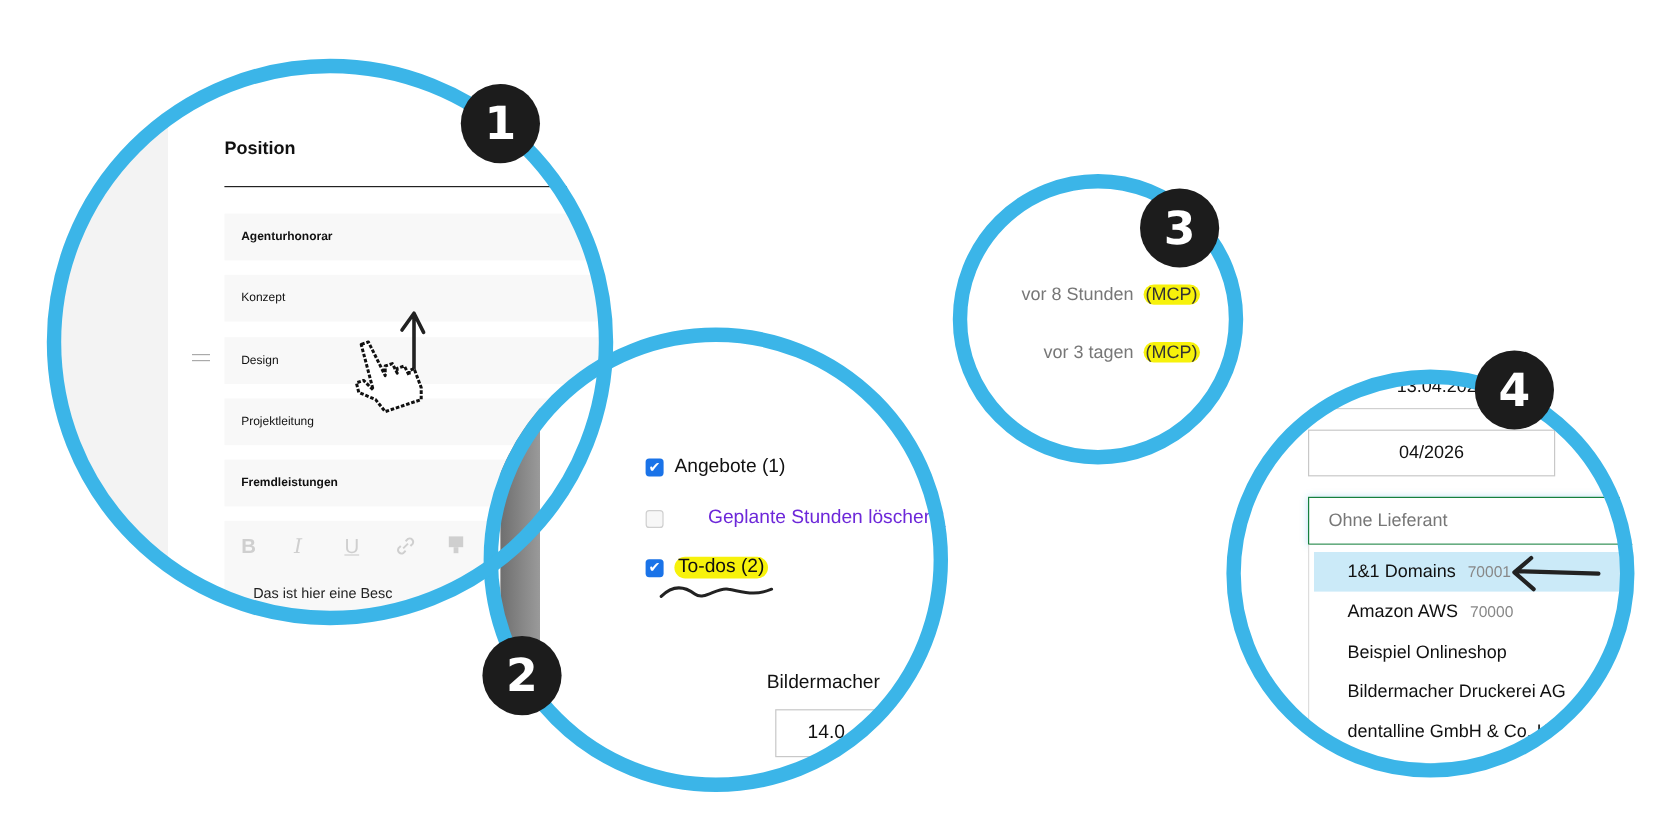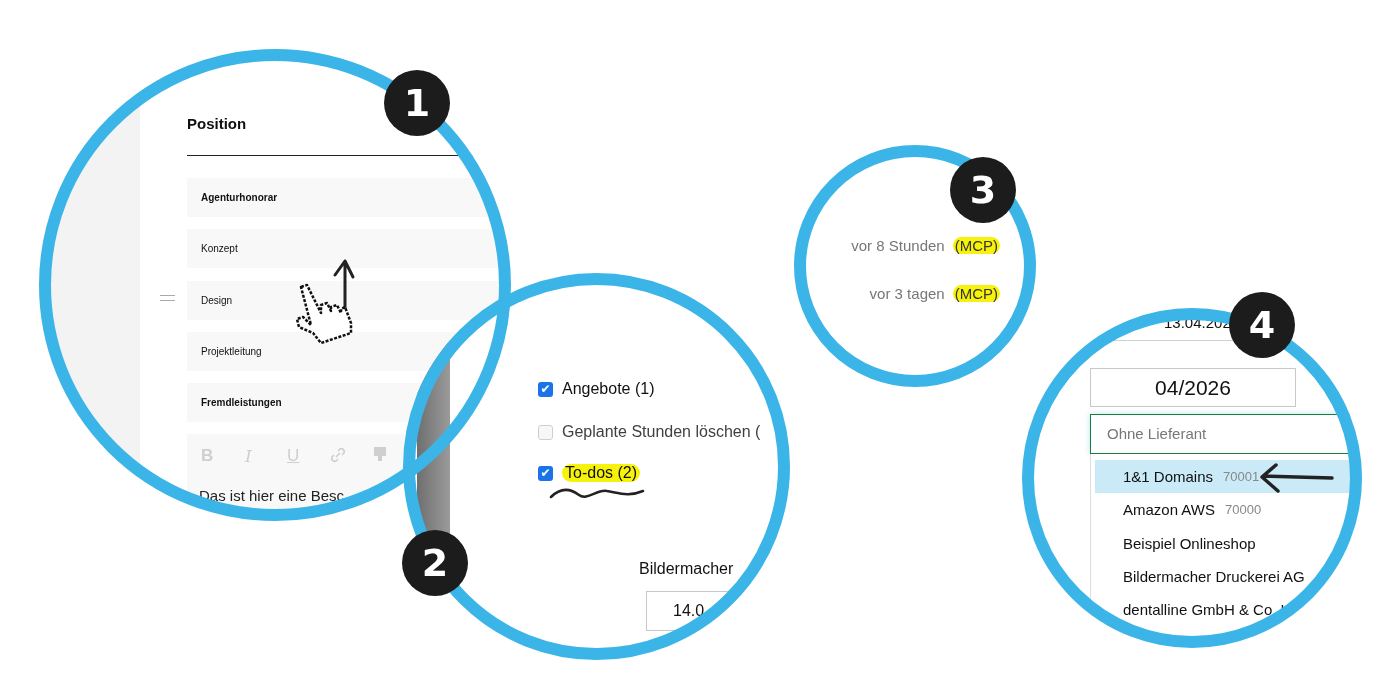--- a/index.html
+++ b/index.html
@@ -32,53 +32,53 @@
     #lens1 .pos-line { position: absolute; left: 148px; top: 106px; width: 330px; height: 1px; background: #222; }
     #lens1 .row {
       position: absolute; left: 148px; width: 330px; height: 39px; background: #f8f8f8;
       display: flex; align-items: center; padding-left: 14px; box-sizing: border-box; font-size: 10px;
     }
     #lens1 .row.bold { font-weight: bold; }
     #lens1 .drag { position: absolute; left: 121px; top: 246px; width: 15px; }
     #lens1 .drag div { height: 1px; background: #aaa; margin-bottom: 4px; }
     #lens1 .toolbar { position: absolute; left: 148px; top: 385px; width: 330px; height: 90px; background: #f8f8f8; }
     #lens1 .tb { position: absolute; top: 12px; color: #cfcfcf; font-size: 17px; }
-    #lens1 .desc { position: absolute; left: 160px; top: 438px; font-size: 15px; color: #222; }
+    #lens1 .desc { position: absolute; left: 172px; top: 438px; font-size: 12px; color: #222; }
     #lens1 .cursor { position: absolute; left: 246px; top: 208px; }
 
     
     #lens2 { left: 403px; top: 273px; width: 387px; height: 387px; z-index: 3; }
     #ring2 { left: 403px; top: 273px; width: 387px; height: 387px; z-index: 9; }
     #lens2 .shadow { position: absolute; left: 14px; top: 0; width: 33px; height: 387px;
       background: linear-gradient(to right, #6f6f6f, #9a9a9a); }
     #lens2 .cb-row { position: absolute; left: 135px; display: flex; align-items: center; font-size: 16px; }
     #lens2 .cb { width: 15px; height: 15px; border-radius: 3px; margin-right: 9px; box-sizing: border-box;
       display: flex; align-items: center; justify-content: center; font-size: 12px; color: #fff; }
     #lens2 .cb.on { background: #1a73e8; }
     #lens2 .cb.off { border: 1px solid #cfcfcf; background: #f7f7f7; }
-    #lens2 .disabled { color: #404040; }
+    #lens2 .disabled { color: #6d28d9; gap: 28px; }
     #lens2 .hl { background: #f7f20b; border-radius: 9px; padding: 0 3px; }
     #lens2 .squiggle { position: absolute; left: 146px; top: 210px; }
     #lens2 .closed-label { position: absolute; left: 236px; top: 287px; font-size: 16px; }
     #lens2 .closed-input { position: absolute; left: 243px; top: 318px; width: 150px; height: 40px;
       border: 1px solid #c8c8c8; box-sizing: border-box; font-size: 16px; padding: 10px 0 0 26px; }
 
     
     #lens3 { left: 794px; top: 145px; width: 242px; height: 242px; z-index: 3; }
     #ring3 { left: 794px; top: 145px; width: 242px; height: 242px; z-index: 9; }
     #lens3 .line { position: absolute; right: 36px; font-size: 15px; color: #777; display: flex; align-items: center; }
     #lens3 .hl { background: #f7f20b; color: #333; border-radius: 9px; padding: 0 2px; margin-left: 8px; }
 
     
     #lens4 { left: 1022px; top: 308px; width: 340px; height: 340px; z-index: 3; }
     #ring4 { left: 1022px; top: 308px; width: 340px; height: 340px; z-index: 9; }
     #lens4 .date-top { position: absolute; left: 130px; top: 6px; font-size: 15px; margin-left: 12px; }
     #lens4 .date-top-line { position: absolute; left: 68px; top: 32px; width: 210px; height: 1px; background: #d0d0d0; }
     #lens4 .period { position: absolute; left: 68px; top: 50px; width: 206px; height: 39px; border: 1px solid #c8c8c8;
-      box-sizing: border-box; font-size: 21px; text-align: center; line-height: 37px; margin-top: 10px; }
+      box-sizing: border-box; font-size: 15px; text-align: center; line-height: 37px; }
     #lens4 .supplier { position: absolute; left: 68px; top: 106px; width: 290px; height: 40px; border: 1px solid #15803d;
       box-sizing: border-box; font-size: 15px; color: #777; padding: 10px 0 0 16px;
       box-shadow: 0 0 6px rgba(51,168,224,0.35); }
     #lens4 .dropdown { position: absolute; left: 68px; top: 146px; width: 290px; height: 200px; border-left: 1px solid #ddd; background: #fff; }
     #lens4 .opt { position: absolute; left: 4px; width: 286px; height: 33px; font-size: 15px; display: flex; align-items: center;
       padding-left: 28px; box-sizing: border-box; }
     #lens4 .opt.active { background: #cbeaf8; }
     #lens4 .opt .num { color: #888; font-size: 13px; margin-left: 10px; }
     #lens4 .arrow { position: absolute; left: 236px; top: 153px; }
   </style>

